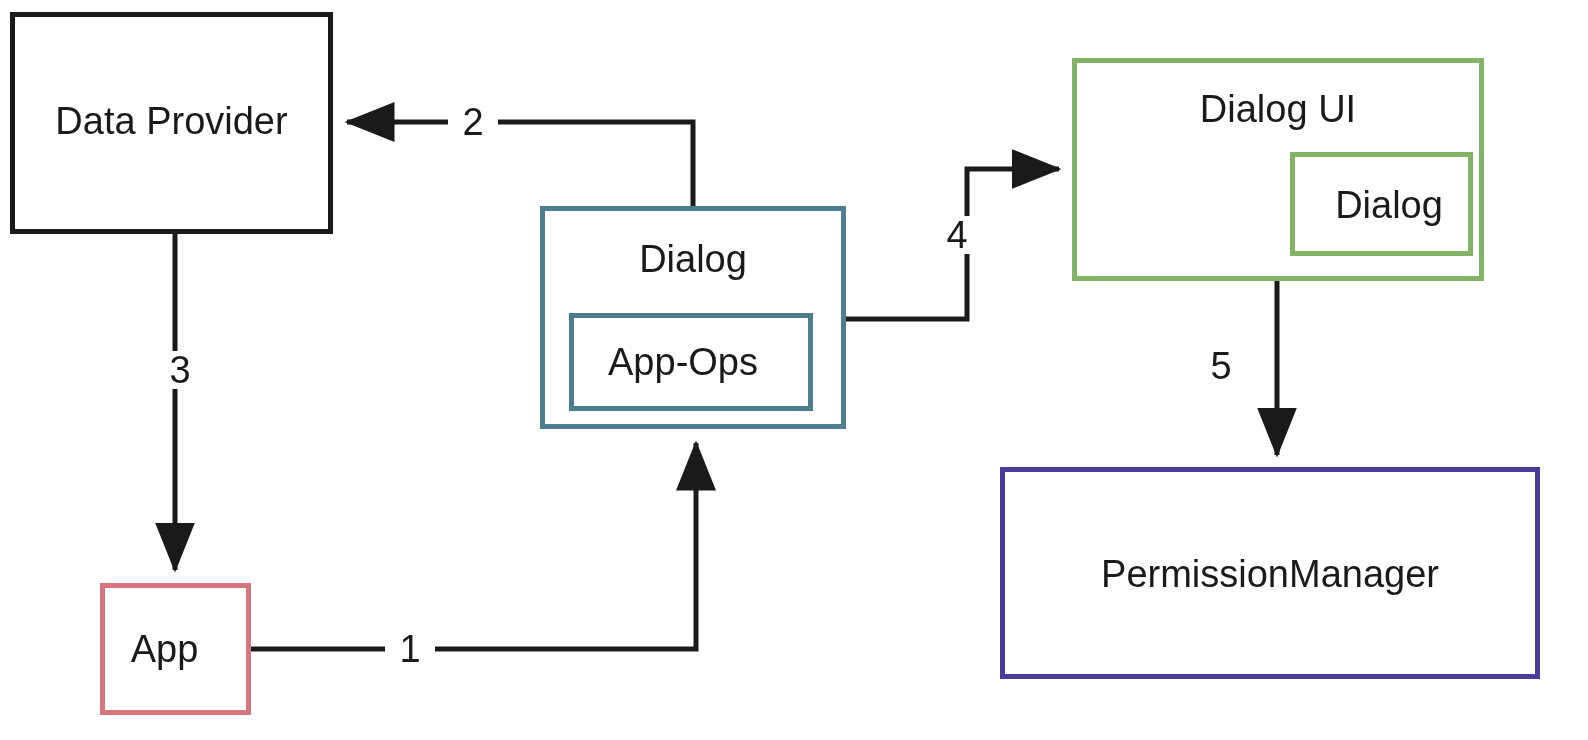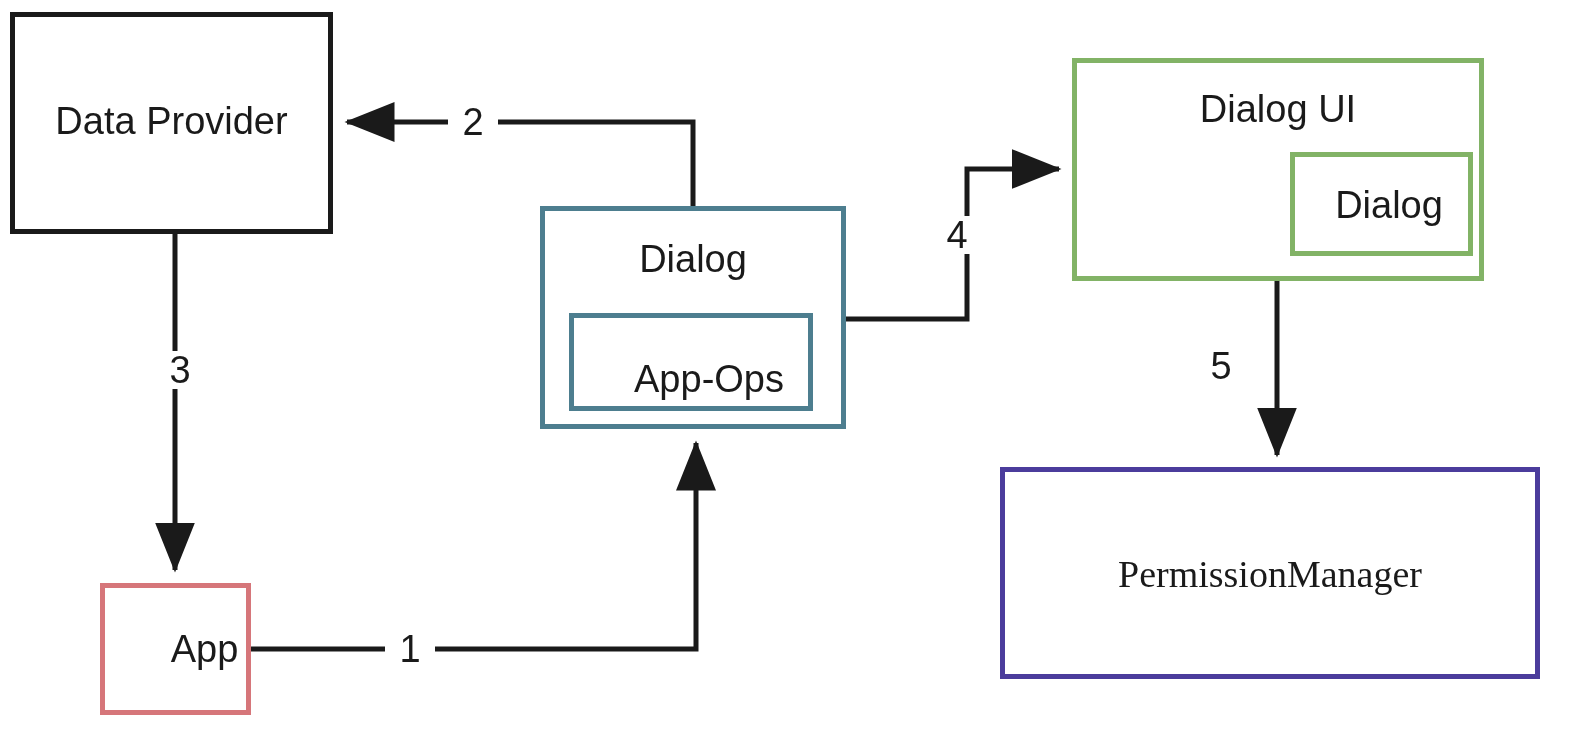--- a/index.html
+++ b/index.html
@@ -71,33 +71,33 @@
     <path d="M 1277 281 L 1277 455" fill="none" stroke="#1a1a1a" stroke-width="5" marker-end="url(#arrowhead)"></path>
   </svg>
 
   <div class="node-box" style="left:10px; top:12px; width:323px; height:222px; border:5px solid #1a1a1a;"></div>
   <div class="node-label" style="left:10px; top:102px; width:323px;">Data Provider</div>
 
   <div class="node-box" style="left:540px; top:206px; width:306px; height:223px; border:5px solid #4d7e8f;"></div>
   <div class="node-label" style="left:540px; top:240px; width:306px;">Dialog</div>
 
   <div class="node-box" style="left:569px; top:313px; width:244px; height:98px; border:5px solid #4d7e8f;"></div>
-  <div class="node-label" style="left:575px; top:343px; width:268px;margin-top:17px;">App-Ops</div>
+  <div class="node-label" style="left:549px; top:343px; width:268px;">App-Ops</div>
 
   <div class="node-box" style="left:1072px; top:58px; width:412px; height:223px; border:5px solid #82b366;"></div>
   <div class="node-label" style="left:1072px; top:90px; width:412px;">Dialog UI</div>
 
   <div class="node-box" style="left:1290px; top:152px; width:183px; height:104px; border:5px solid #82b366;"></div>
   <div class="node-label" style="left:1290px; top:186px; width:198px;">Dialog</div>
 
   <div class="node-box" style="left:1000px; top:467px; width:540px; height:212px; border:5px solid #4b3c9c;"></div>
-  <div class="node-label" style="left:1000px; top:555px; width:540px;font-family:Liberation Serif, serif;">PermissionManager</div>
+  <div class="node-label" style="left:1000px; top:555px; width:540px;">PermissionManager</div>
 
   <div class="node-box" style="left:100px; top:583px; width:151px; height:132px; border:5px solid #d6767a;"></div>
-  <div class="node-label" style="left:100px; top:630px; width:129px;padding-left:40px;">App</div>
+  <div class="node-label" style="left:100px; top:630px; width:129px;">App</div>
 
   <div class="edge-label" style="left:385px; top:630px; width:40px;">1</div>
 
   <div class="edge-label" style="left:448px; top:103px; width:40px;">2</div>
 
   <div class="edge-label" style="left:155px; top:351px; width:40px;">3</div>
 
   <div class="edge-label" style="left:932px; top:216px; width:40px;">4</div>
 
   <div class="edge-label" style="left:1196px; top:347px; width:40px;">5</div>

